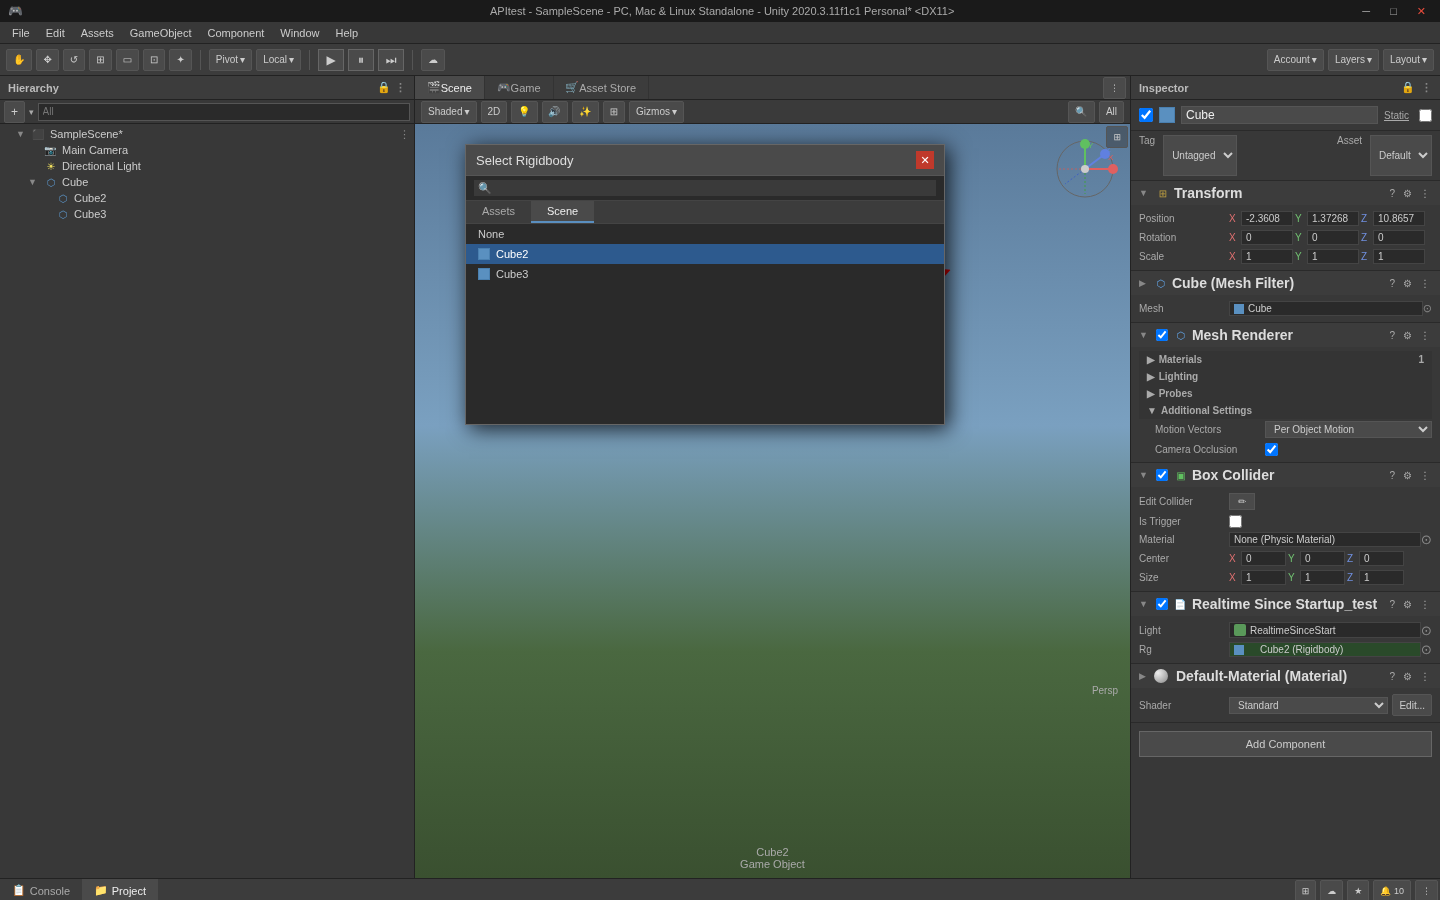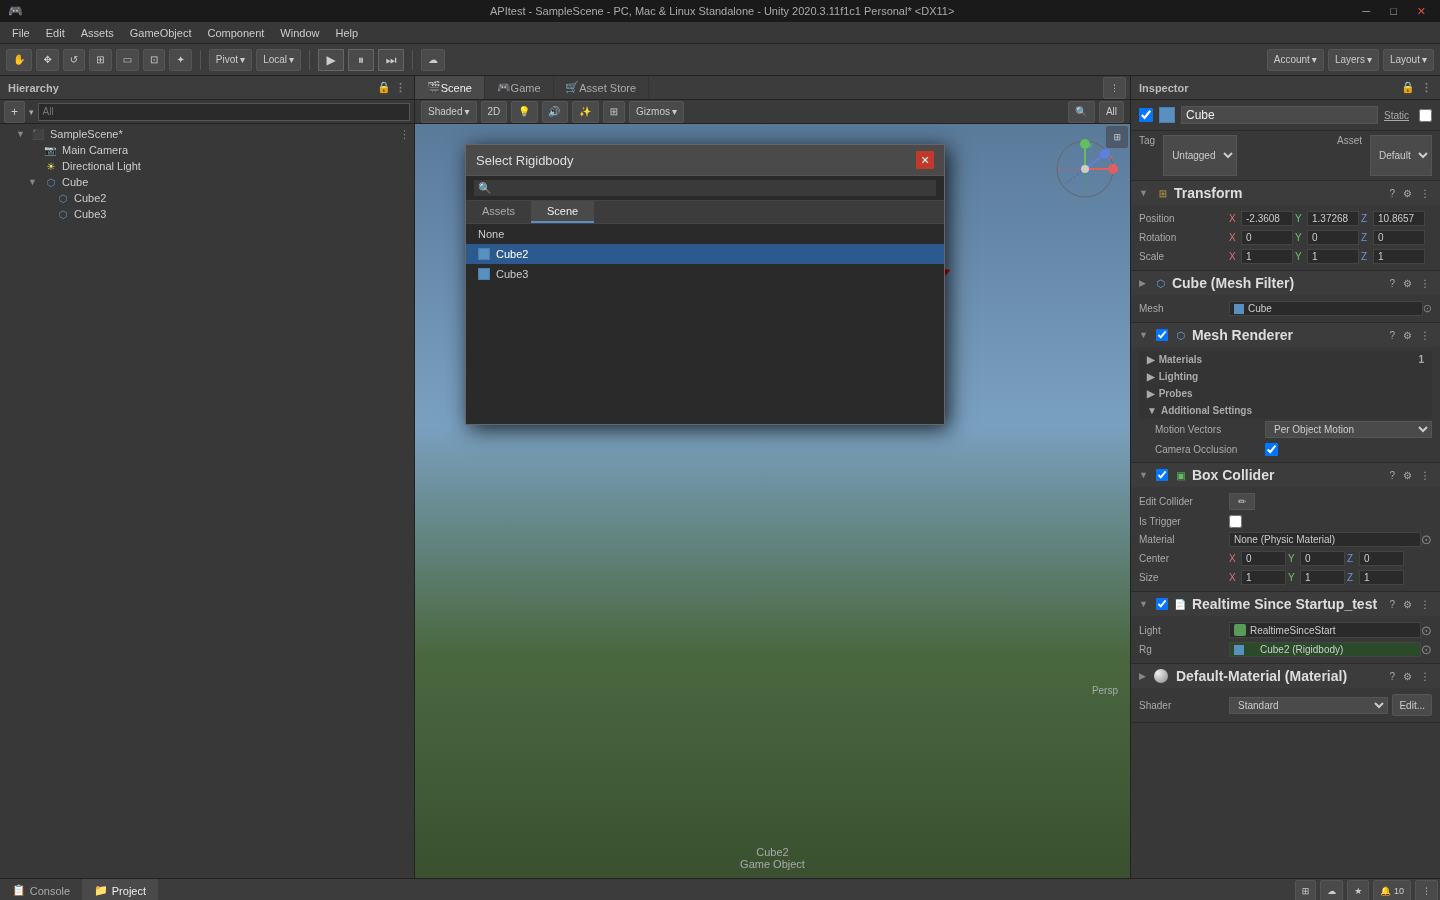--- a/index.html
+++ b/index.html
@@ -568,20 +568,21 @@
         <div class="prop-row">
           <span class="prop-label">Shader</span>
           <select class="dropdown-field" style="font-size:10px; flex:1;">
             <option>Standard</option>
           </select>
           <button class="toolbar-btn" style="font-size:10px; margin-left:4px;">Edit...</button>
         </div>
       </div>
     </div>
 
+    <button class="add-component-btn">Add Component</button>
 
     <div style="position:relative;"></div>
   </div>
 </div>
 
 <div id="bottom">
   <div id="console-project">
     <div class="bottom-tabs">
       <div class="bottom-tab">
         <span>📋</span>

